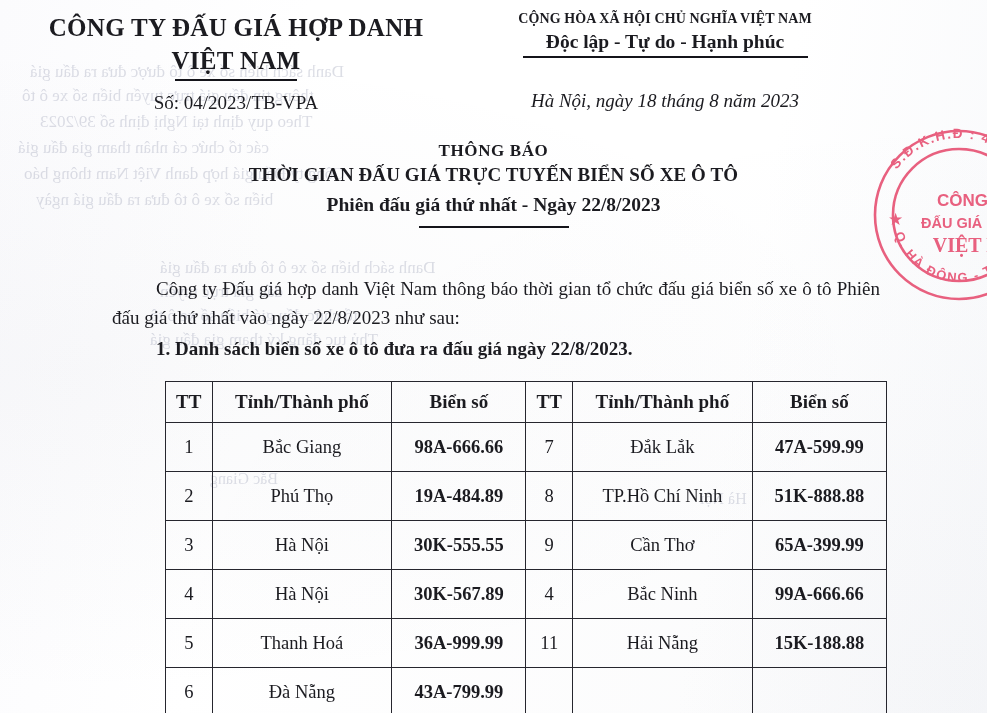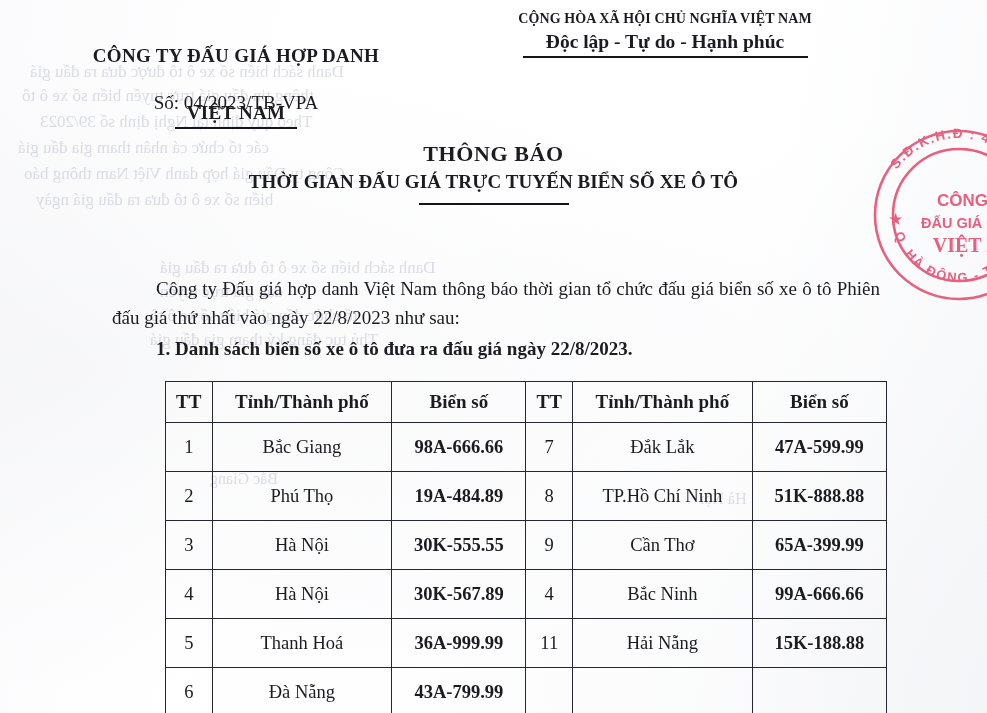--- a/index.html
+++ b/index.html
@@ -64,24 +64,23 @@
   }
   .hdr-right {
     position: absolute;
     left: 430px;
     top: 2px;
     width: 470px;
     text-align: center;
   }
   .org-line {
     font-weight: bold;
-    font-size: 19px;
+    font-size: 25px;
     letter-spacing: .3px;
     line-height: 1.30;
-    margin-top: 32px;
   }
   .nation-line {
     font-weight: bold;
     font-size: 14px;
     letter-spacing: .1px;
     line-height: 1.28;
   }
   .motto {
     font-weight: bold;
     font-size: 19.5px;
@@ -117,21 +116,21 @@
   
   .titles {
     position: absolute;
     top: 140px;
     left: 0;
     right: 0;
     text-align: center;
   }
   .t1 {
     font-weight: bold;
-    font-size: 22px;
+    font-size: 17px;
     letter-spacing: .6px;
     line-height: 1.25;
   }
   .t2 {
     font-weight: bold;
     font-size: 19px;
     letter-spacing: .1px;
     line-height: 1.30;
     margin-top: 2px;
   }
@@ -241,25 +240,27 @@
     <div class="rule rule-org"></div>
   </div>
 
   <div class="hdr-right">
     <div class="nation-line">CỘNG HÒA XÃ HỘI CHỦ NGHĨA VIỆT NAM</div>
     <div class="motto">Độc lập - Tự do - Hạnh phúc</div>
     <div class="rule rule-motto"></div>
   </div>
 
   <div class="docnum">Số: 04/2023/TB-VPA</div>
+  <div class="place-date">Hà Nội, ngày 18 tháng 8 năm 2023</div>
 </div>
 
 <div class="titles">
   <div class="t1">THÔNG BÁO</div>
   <div class="t2">THỜI GIAN ĐẤU GIÁ TRỰC TUYẾN BIỂN SỐ XE Ô TÔ</div>
+  <div class="t3">Phiên đấu giá thứ nhất - Ngày 22/8/2023</div>
   <div class="rule-title"></div>
 </div>
 
 <div class="body-txt">
   <span class="indent">Công ty Đấu giá hợp danh Việt Nam thông báo thời gian tổ chức đấu giá biển số xe</span>
   <span>ô tô Phiên đấu giá thứ nhất vào ngày 22/8/2023 như sau:</span>
 </div>
 
 <div class="sec">
   <span>1. Danh sách biển số xe ô tô đưa ra đấu giá ngày 22/8/2023</span><span class="tail">.</span>

